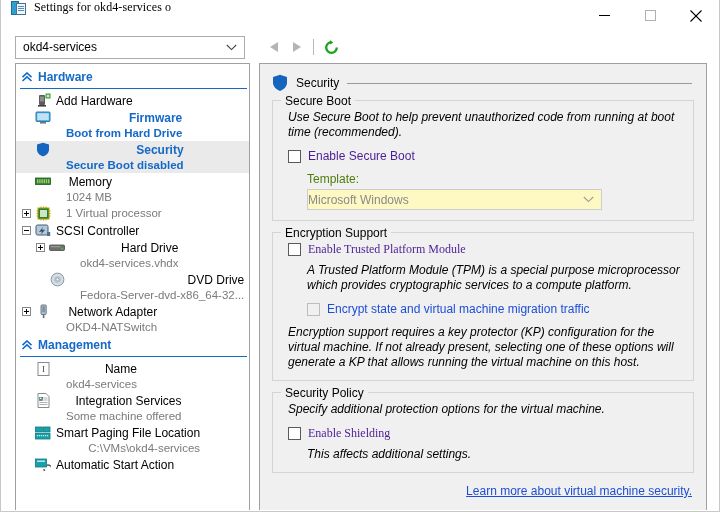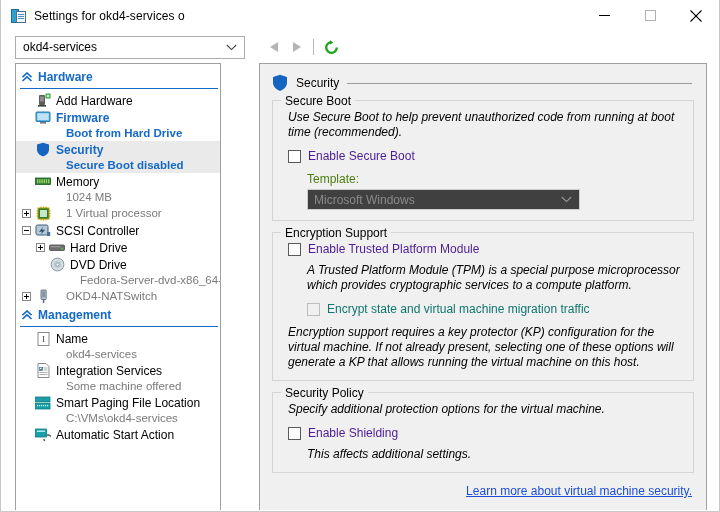--- a/index.html
+++ b/index.html
@@ -20,21 +20,21 @@
     overflow: hidden;
   }
 
   
   #titlebar {
     position: relative;
     height: 31px;
     background: #ffffff;
     border-bottom: none;
     display: flex;
-    align-items: center;
+    font-family: Liberation Serif, serif;
   }
   #title-icon {
     width: 16px; height: 16px;
     margin-left: 10px; margin-right: 7px;
     position: relative;
     flex: 0 0 auto;
   }
   #title-icon .ti-back {
     position: absolute; left: 0; top: 1px;
     width: 8px; height: 14px;
@@ -131,21 +131,21 @@
   }
 
   
   #sidebar-wrap {
     width: 252px;
     height: 449px;
     padding: 0 0 0 14px;
     background: #ffffff;
   }
   #sidebar {
-    width: 206px;
+    width: 235px;
     height: 447px;
     border: 1px solid #a0a0a0;
     border-bottom: none;
     background: #ffffff;
     overflow: hidden;
     position: relative;
   }
   .tree {
     padding: 3px 0 0 0;
   }
@@ -211,20 +211,21 @@
   .node-icon {
     width: 18px; height: 17px;
     flex: 0 0 18px;
     display: flex; align-items: center; justify-content: center;
     margin-right: 4px;
   }
   .node-texts {
     display: flex;
     flex-direction: column;
     padding-top: 1px;
+    align-items: flex-end;
   }
   .node-title {
     font-size: 12px;
     color: #000000;
     line-height: 16px;
     white-space: nowrap;
   }
   .node-title.blue { color: #1569c7; font-weight: bold; }
   .node-sub {
     font-size: 11.5px;
@@ -300,52 +301,52 @@
   }
   .gb-text.indent { margin-left: 22px; max-width: 382px; }
   .gb-text.last { margin-bottom: 0; }
 
   .cb-row {
     display: flex;
     align-items: center;
     margin: 0 0 9px 3px;
   }
   .cb-row.indent { margin-left: 22px; }
-  .cb-row.tight { margin-bottom: 7px; }
+  .cb-row.tight { margin-bottom: 7px; font-family: Liberation Serif, serif; }
   .checkbox {
     width: 13px; height: 13px;
     border: 1px solid #5a5a5a;
     background: #ffffff;
     flex: 0 0 13px;
     margin-right: 7px;
   }
   .checkbox.disabled {
     border-color: #bdbdbd;
     background: #f0f0f0;
   }
   .cb-label {
     font-size: 12px;
     color: #4c1d95;
     line-height: 14px;
   }
-  .cb-label.disabled { color: #0f766e; }
+  .cb-label.disabled { color: #1d4ed8; }
 
   .field-label {
     font-size: 12px;
     color: #4d7c0f;
     margin: 0 0 3px 22px;
   }
   .combo-disabled {
     margin-left: 22px;
-    width: 273px; height: 21px;
-    background: #404040;
+    width: 295px; height: 21px;
+    background: #fef9c3;
     border: 1px solid #cccccc;
     display: flex;
     align-items: center;
-    padding-left: 6px;
+    padding-left: 0;
     font-size: 12px;
     color: #8a8a8a;
     position: relative;
   }
   .combo-disabled .cd-chev {
     position: absolute;
     right: 7px; top: 0; bottom: 0;
     display: flex; align-items: center;
   }
 
@@ -557,20 +558,21 @@
               </span>
             <span class="node-icon">
               <svg width="16" height="11" viewBox="0 0 16 11">
                 <rect x="0.5" y="3" width="15" height="5.5" rx="1" fill="#6f6f6f" stroke="#4a4a4a" stroke-width="0.8"></rect>
                 <rect x="1.5" y="4" width="10" height="1.2" fill="#9c9c9c"></rect>
                 <circle cx="13.3" cy="6.5" r="0.9" fill="#3ad23a"></circle>
               </svg>
             </span>
             <span class="node-texts">
               <span class="node-title">Hard Drive</span>
+              <span class="node-sub">okd4-services.vhdx</span>
             </span>
           </div>
 
           <div class="node indent-2">
             <span class="node-icon">
               <svg width="15" height="15" viewBox="0 0 15 15">
                 <circle cx="7.5" cy="7.5" r="6.4" fill="#d6dde2" stroke="#8a9aa5" stroke-width="1"></circle>
                 <circle cx="7.5" cy="7.5" r="3.3" fill="#b4c2cb"></circle>
                 <circle cx="7.5" cy="7.5" r="1.4" fill="#f2f5f7" stroke="#8a9aa5" stroke-width="0.6"></circle>
               </svg>
@@ -586,20 +588,21 @@
                 <span class="expander-box plus"></span>
               </span>
             <span class="node-icon">
               <svg width="11" height="15" viewBox="0 0 11 15">
                 <rect x="3" y="1" width="5.2" height="9.5" rx="0.8" fill="#b8c4cc" stroke="#5a6e7c" stroke-width="0.9"></rect>
                 <rect x="4.3" y="2.3" width="2.6" height="6" fill="#7e919e"></rect>
                 <rect x="4.8" y="10.5" width="1.6" height="3.6" fill="#5a6e7c"></rect>
               </svg>
             </span>
             <span class="node-texts">
+              <span class="node-title">Network Adapter</span>
               <span class="node-sub">OKD4-NATSwitch</span>
             </span>
           </div>
 
           <div class="grp-header">
             <span class="chev-up">
               <svg width="12" height="10" viewBox="0 0 12 10">
                 <polyline points="1.5,5.2 6,1 10.5,5.2" fill="none" stroke="#1569c7" stroke-width="1.6"></polyline>
                 <polyline points="1.5,9 6,4.8 10.5,9" fill="none" stroke="#1569c7" stroke-width="1.6"></polyline>
               </svg>

